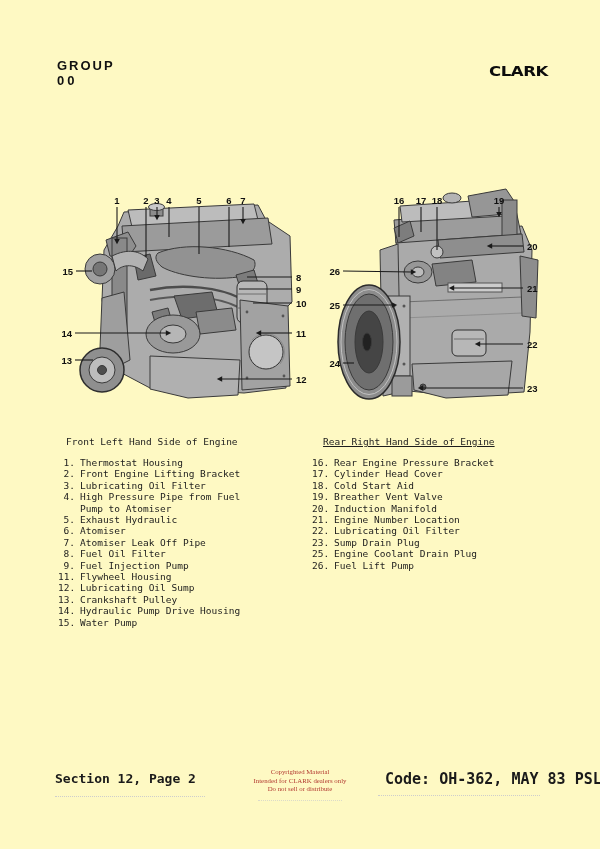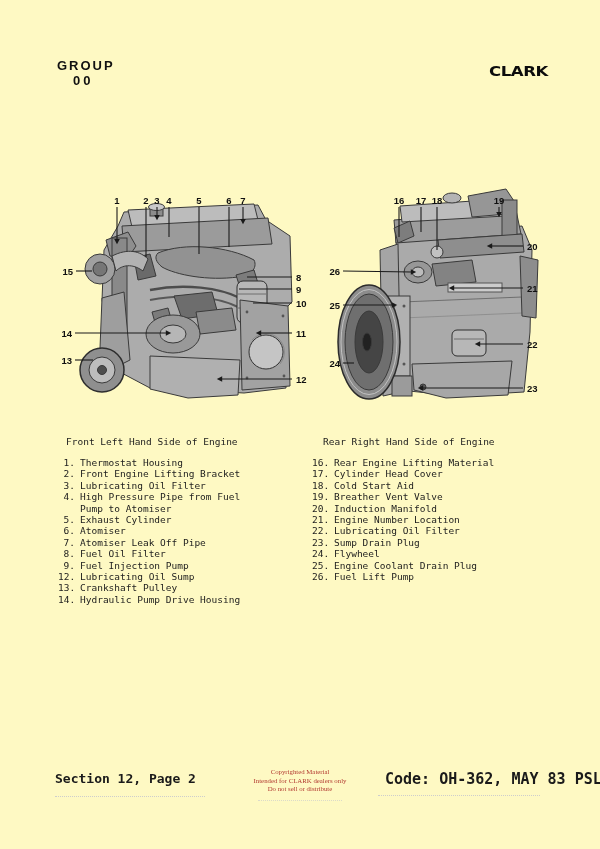--- a/index.html
+++ b/index.html
@@ -7,35 +7,35 @@
     position:relative;width:600px;height:849px;margin:0 auto;
     background:#fef9c3;overflow:hidden;
     font-family:"DejaVu Sans Mono",monospace;color:#1a1a1a;
   }
   
   .group-block{
     position:absolute;left:57px;top:58px;
     font-family:"Liberation Sans",sans-serif;font-weight:bold;
     font-size:13px;letter-spacing:2px;line-height:15px;color:#111;
   }
-  .group-block .group-num{margin-left:16px;letter-spacing:3px;}
+  .group-block .group-num{margin-left:0;letter-spacing:3px;}
   .brand-logo{
     position:absolute;left:489px;top:62px;
     font-family:"DejaVu Sans",sans-serif;font-weight:900;
     font-size:18px;letter-spacing:-0.5px;color:#0c0c0c;
     transform:scaleY(0.8) scaleX(0.92);transform-origin:top left;
   }
   
   .diagram-svg{position:absolute;left:0;top:0;width:600px;height:430px;}
   .co-line{stroke:#1a1a1a;stroke-width:1.1;}
   .co-num{font-family:"Liberation Sans",sans-serif;font-weight:bold;font-size:9.5px;fill:#101010;}
   
   .caption{position:absolute;top:436px;font-size:9.5px;white-space:pre;color:#1c1c1c;margin-left:8px;}
   .caption.left{left:58px;}
-  .caption.right{left:315px;}
+  .caption.right{left:315px;text-decoration:underline;}
   .plist{position:absolute;top:457px;width:190px;font-size:9.5px;line-height:11.4px;color:#1c1c1c;}
   .plist.left{left:58px;}
   .plist.right{left:312px;}
   .plist .row{display:flex;}
   .plist .num{flex:none;width:17px;text-align:right;margin-right:5px;white-space:pre;}
   .plist .txt{width:166px;}
   
   .footer-section{position:absolute;left:55px;top:771px;font-size:13px;font-weight:bold;white-space:pre;}
   .footer-code{position:absolute;left:385px;top:770px;font-size:15px;font-weight:bold;white-space:pre;}
   .copyright{
@@ -220,55 +220,63 @@
       <div class="row">
         <span class="num">3.</span>
         <span class="txt">Lubricating Oil Filter</span>
       </div>
       <div class="row">
         <span class="num">4.</span>
         <span class="txt">High Pressure Pipe from Fuel Pump to Atomiser</span>
       </div>
       <div class="row">
         <span class="num">5.</span>
-        <span class="txt">Exhaust Cylinder</span>
+        <span class="txt">Exhaust Hydraulic</span>
       </div>
       <div class="row">
         <span class="num">6.</span>
         <span class="txt">Atomiser</span>
       </div>
       <div class="row">
         <span class="num">7.</span>
         <span class="txt">Atomiser Leak Off Pipe</span>
       </div>
       <div class="row">
         <span class="num">8.</span>
         <span class="txt">Fuel Oil Filter</span>
       </div>
       <div class="row">
         <span class="num">9.</span>
         <span class="txt">Fuel Injection Pump</span>
       </div>
       <div class="row">
+        <span class="num">11.</span>
+        <span class="txt">Flywheel Housing</span>
+      </div>
+      <div class="row">
         <span class="num">12.</span>
         <span class="txt">Lubricating Oil Sump</span>
       </div>
       <div class="row">
         <span class="num">13.</span>
         <span class="txt">Crankshaft Pulley</span>
       </div>
       <div class="row">
         <span class="num">14.</span>
         <span class="txt">Hydraulic Pump Drive Housing</span>
       </div>
+      <div class="row">
+        <span class="num">15.</span>
+        <span class="txt">Water Pump</span>
+      </div>
     </div>
   <div class="plist right">
       <div class="row">
         <span class="num">16.</span>
-        <span class="txt">Rear Engine Lifting Material</span>
+        <span class="txt">Rear Engine Pressure Bracket</span>
       </div>
       <div class="row">
         <span class="num">17.</span>
         <span class="txt">Cylinder Head Cover</span>
       </div>
       <div class="row">
         <span class="num">18.</span>
         <span class="txt">Cold Start Aid</span>
       </div>
       <div class="row">
@@ -283,24 +291,20 @@
         <span class="num">21.</span>
         <span class="txt">Engine Number Location</span>
       </div>
       <div class="row">
         <span class="num">22.</span>
         <span class="txt">Lubricating Oil Filter</span>
       </div>
       <div class="row">
         <span class="num">23.</span>
         <span class="txt">Sump Drain Plug</span>
-      </div>
-      <div class="row">
-        <span class="num">24.</span>
-        <span class="txt">Flywheel</span>
       </div>
       <div class="row">
         <span class="num">25.</span>
         <span class="txt">Engine Coolant Drain Plug</span>
       </div>
       <div class="row">
         <span class="num">26.</span>
         <span class="txt">Fuel Lift Pump</span>
       </div>
     </div>

